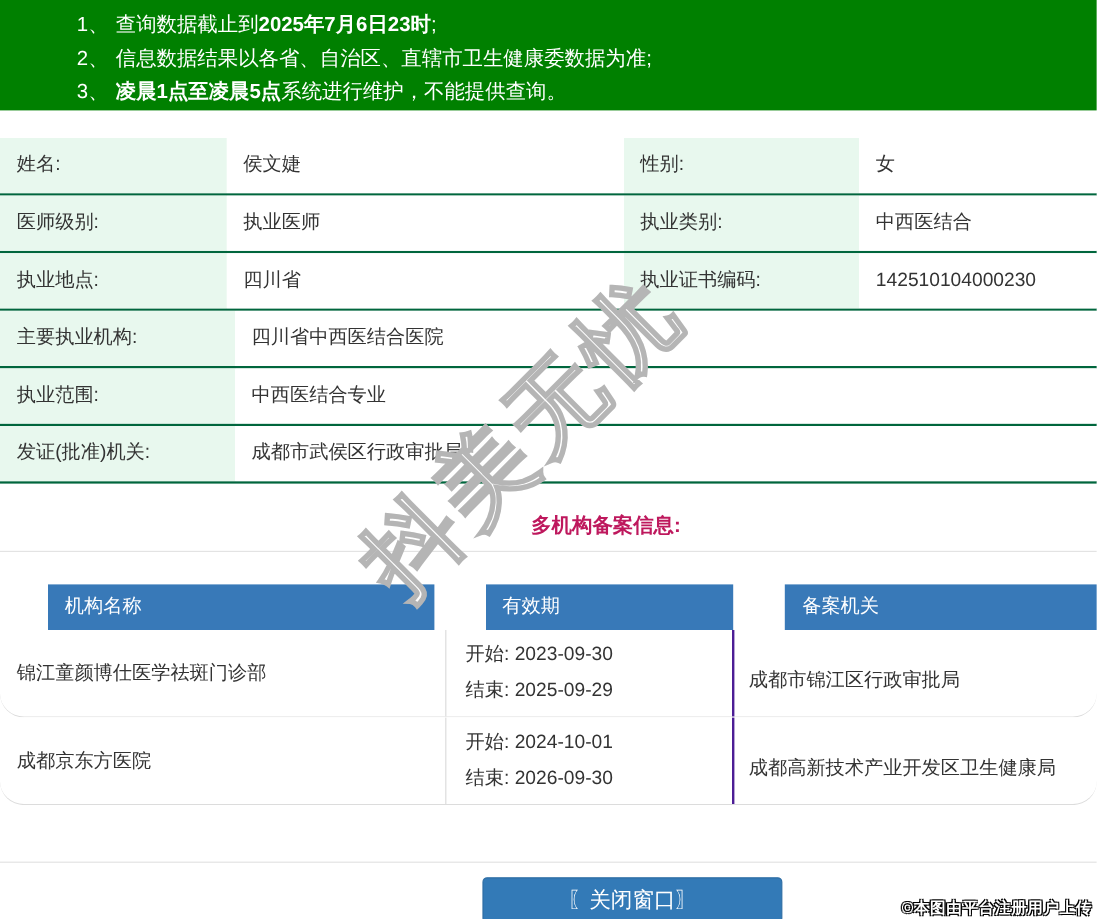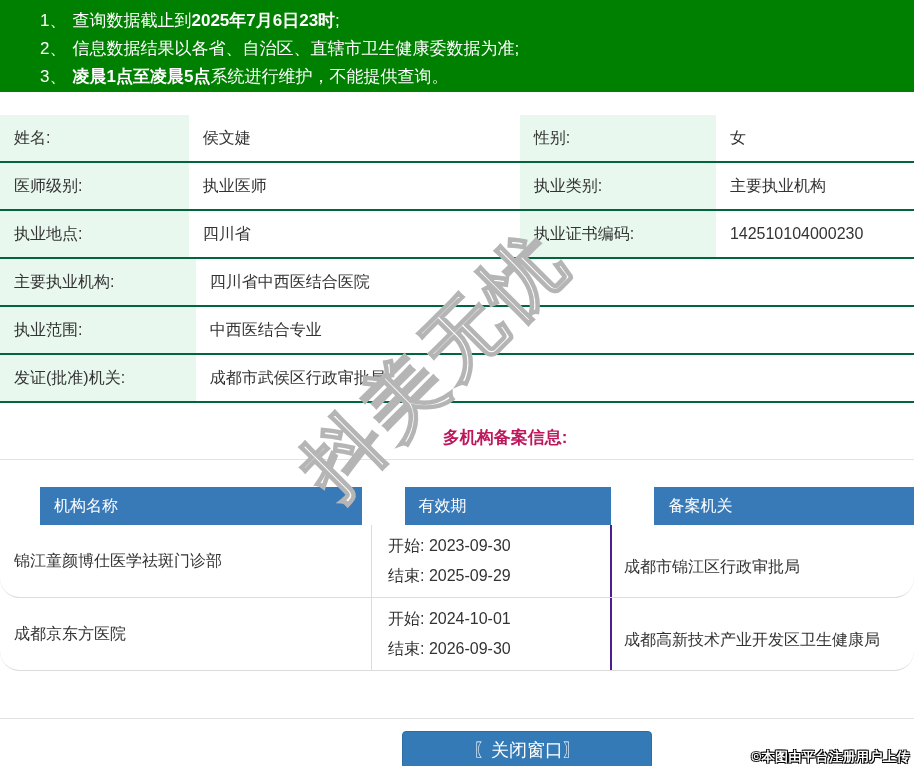--- a/index.html
+++ b/index.html
@@ -10,21 +10,21 @@
     color:#333;
   }
   .page { position:absolute; inset:0; width:914px; height:766px; }
 
   
   .banner {
     position:absolute; top:0; left:0; width:914px; height:92px;
     background:#008000; color:#ffffff; padding-top:7px;
   }
   .notice-line {
-    padding-left:40px; font-size:17px; line-height:28px; height:28px;
+    padding-left:64px; font-size:17px; line-height:28px; height:28px;
     white-space:nowrap;
   }
   .notice-line .num { margin-right:6px; }
   .notice-line b { font-weight:700; }
 
   
   .info-table { position:absolute; top:115px; left:0; width:914px; }
   .irow {
     display:flex; width:914px; height:48px;
     border-bottom:2px solid #00663d;
@@ -118,21 +118,21 @@
     <div class="irow">
       <div class="ilabel">姓名:</div>
       <div class="ivalue">侯文婕</div>
       <div class="ilabel l2">性别:</div>
       <div class="ivalue iv2">女</div>
     </div>
     <div class="irow">
       <div class="ilabel">医师级别:</div>
       <div class="ivalue">执业医师</div>
       <div class="ilabel l2">执业类别:</div>
-      <div class="ivalue iv2">主要执业机构</div>
+      <div class="ivalue iv2">中西医结合</div>
     </div>
     <div class="irow">
       <div class="ilabel">执业地点:</div>
       <div class="ivalue">四川省</div>
       <div class="ilabel l2">执业证书编码:</div>
       <div class="ivalue iv2">142510104000230</div>
     </div>
     <div class="irow">
       <div class="ilabel">主要执业机构:</div>
       <div class="ivalue wide">四川省中西医结合医院</div>

